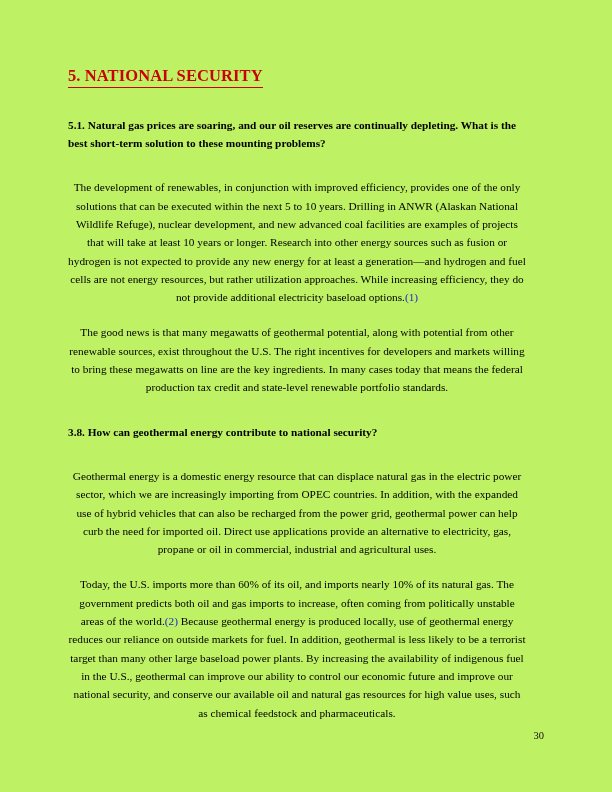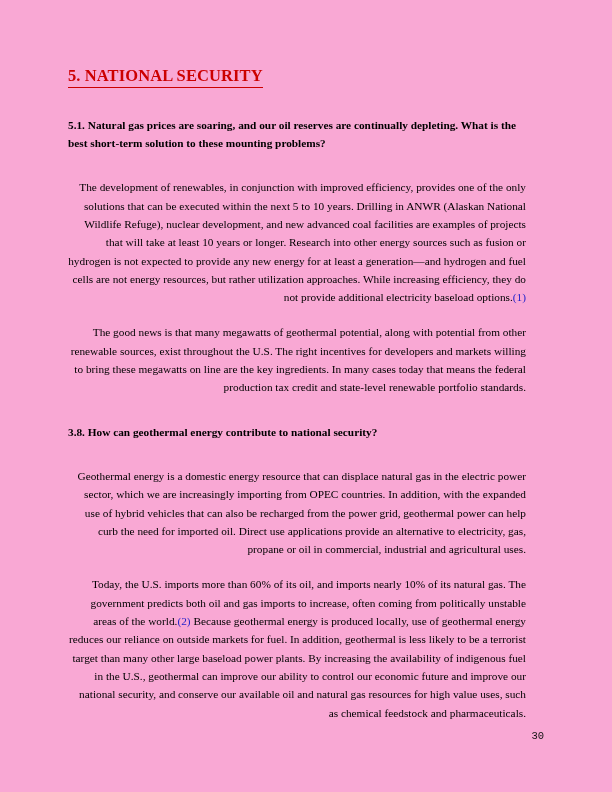--- a/index.html
+++ b/index.html
@@ -4,21 +4,21 @@
 <style>
   html, body {
     margin: 0;
     padding: 0;
     background: #ffffff;
   }
   .page {
     position: relative;
     width: 612px;
     height: 792px;
-    background: #f9a8d4;
+    background: #bef264;
     overflow: hidden;
     font-family: "Liberation Serif", "DejaVu Serif", serif;
     color: #000000;
     -webkit-font-smoothing: antialiased;
   }
   .content {
     position: absolute;
     left: 68px;
     top: 66px;
     width: 458px;
@@ -46,41 +46,41 @@
     line-height: 1.62;
     margin: 16px 0 26px 0;
     text-align: left;
   }
 
   
   .para {
     font-size: 11.3px;
     line-height: 1.62;
     margin: 0 0 17px 0;
-    text-align: right;
+    text-align: center;
   }
   .para.last { margin-bottom: 0; }
 
   .cite {
     color: #2222CC;
   }
 
   
   .gap-before-sub { margin-top: 26px; }
 
   
   .page-number {
     position: absolute;
     left: 0;
     top: 730px;
     width: 100%;
     text-align: right;
     padding-right: 68px;
     box-sizing: border-box;
-    font-family: Liberation Mono, monospace;
+    font-family: Liberation Serif, serif;
     font-size: 10.5px;
     color: #111111;
   }
 </style>
 </head>
 <body>
 
 <div class="page">
 
   <div class="content">

